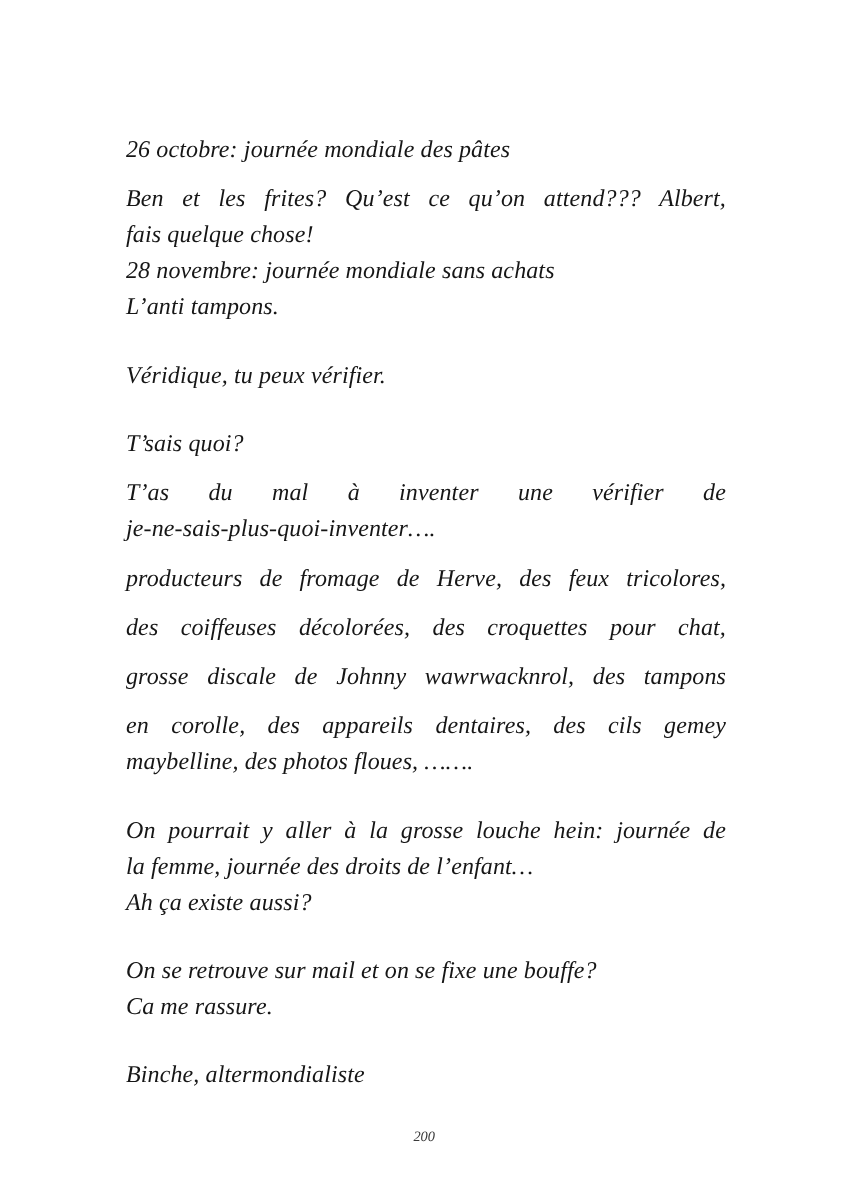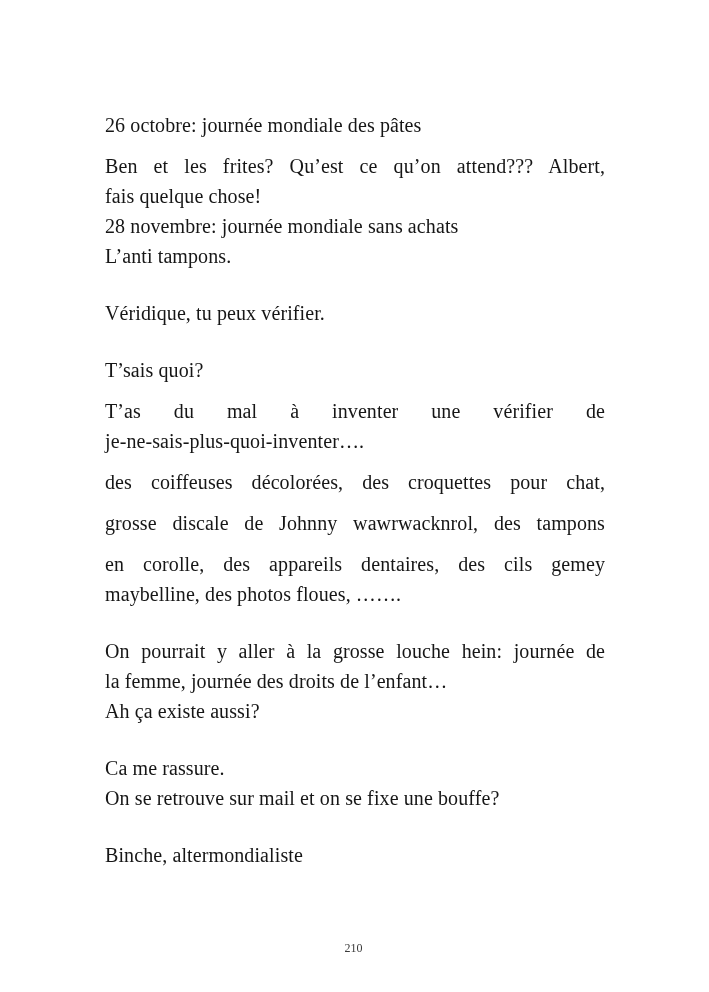--- a/index.html
+++ b/index.html
@@ -12,20 +12,21 @@
     height: 992px;
     font-family: "Liberation Serif", serif;
   }
   .sheet {
     position: relative;
     width: 707px;
     height: 992px;
     background: #ffffff;
     color: #161616;
     overflow: hidden;
+    font-style: italic;
   }
   .text-block {
     position: absolute;
     left: 105px;
     top: 110px;
     width: 500px;
     font-size: 20px;
     line-height: 30px;
     letter-spacing: 0.1px;
   }
@@ -65,34 +66,35 @@
         <div class="line">28 novembre: journée mondiale sans achats</div>
         <div class="line">L’anti tampons.</div>
       </div>
       <div class="paragraph">
         <div class="line">Véridique, tu peux vérifier.</div>
       </div>
       <div class="paragraph">
         <div class="line">T’sais quoi?</div>
         <div class="line justified">T’as du mal à inventer une vérifier de</div>
         <div class="line">je-ne-sais-plus-quoi-inventer….</div>
+        <div class="line justified">producteurs de fromage de Herve, des feux tricolores,</div>
         <div class="line justified">des coiffeuses décolorées, des croquettes pour chat,</div>
         <div class="line justified">grosse discale de Johnny wawrwacknrol, des tampons</div>
         <div class="line justified">en corolle, des appareils dentaires, des cils gemey</div>
         <div class="line">maybelline, des photos floues, …….</div>
       </div>
       <div class="paragraph">
         <div class="line justified">On pourrait y aller à la grosse louche hein: journée de</div>
         <div class="line">la femme, journée des droits de l’enfant…</div>
         <div class="line">Ah ça existe aussi?</div>
       </div>
       <div class="paragraph">
+        <div class="line">On se retrouve sur mail et on se fixe une bouffe?</div>
         <div class="line">Ca me rassure.</div>
-        <div class="line">On se retrouve sur mail et on se fixe une bouffe?</div>
       </div>
       <div class="paragraph">
         <div class="line">Binche, altermondialiste</div>
       </div>
     </section>
   <footer class="page-footer">
-    <span class="page-number">210</span>
+    <span class="page-number">200</span>
   </footer>
 </main>
 
 </body></html>

